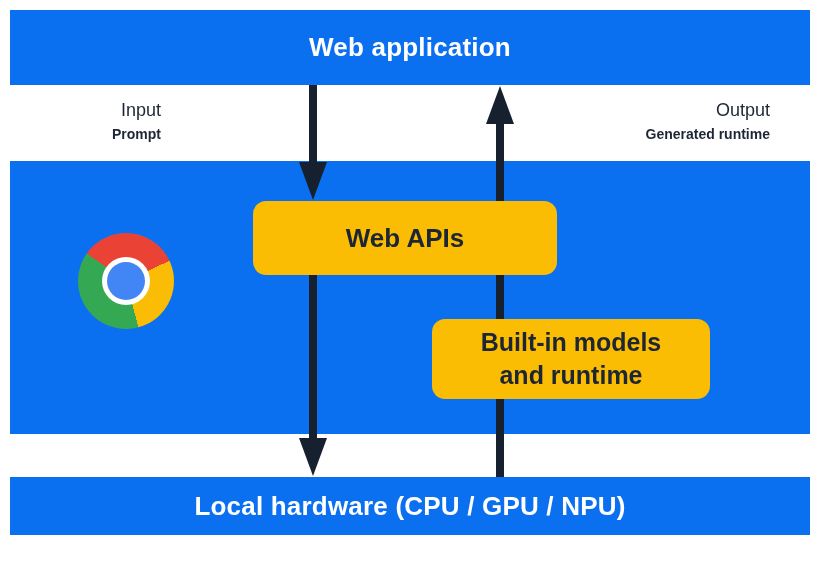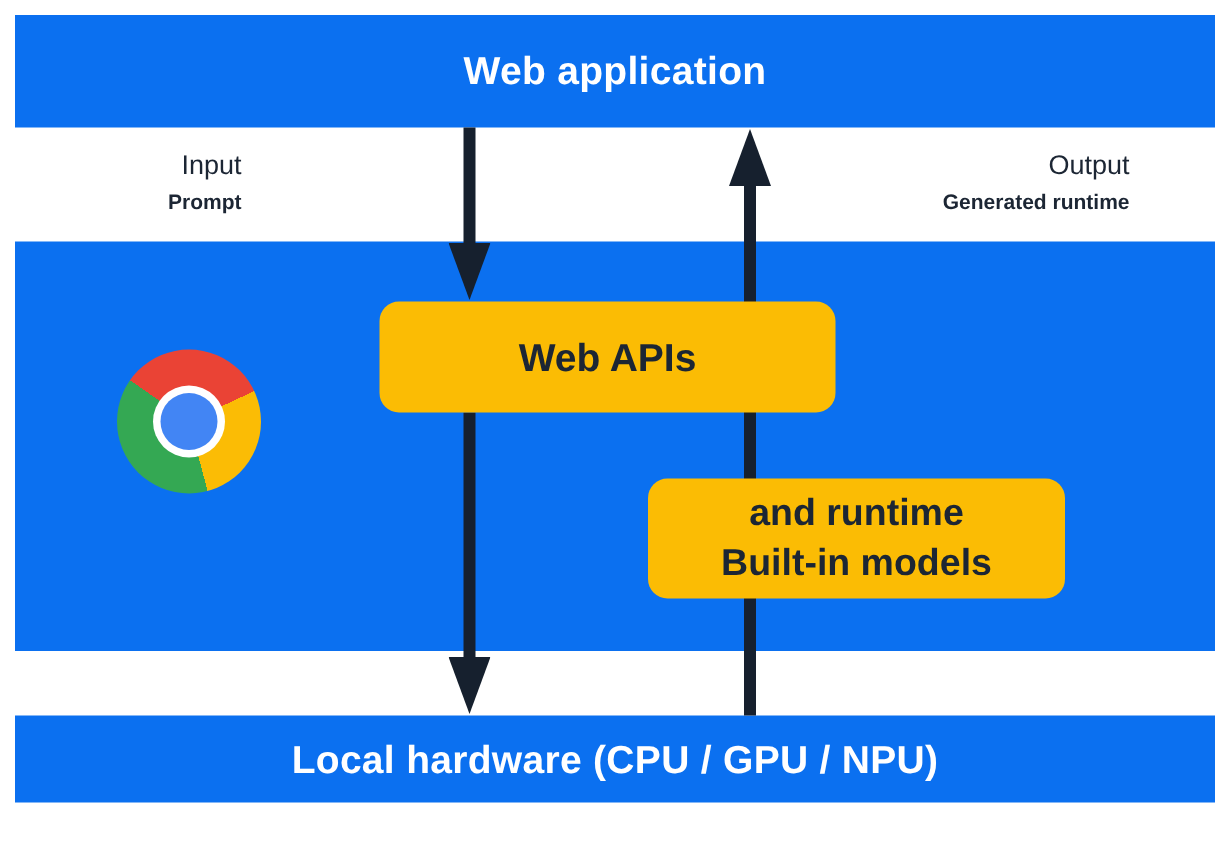--- a/index.html
+++ b/index.html
@@ -52,21 +52,21 @@
     font-weight: 400;
     line-height: 22px;
   }
   .flow-label .strong {
     display: block;
     font-size: 14px;
     font-weight: bold;
     line-height: 26px;
   }
   .flow-label.input  { left: 112px; top: 99px; text-align: right; }
-  .flow-label.output { right: 67px; top: 99px; text-align: right; }
+  .flow-label.output { right: 50px; top: 99px; text-align: right; }
 
   
   .stem {
     position: absolute;
     width: 8px;
     background: var(--navy, #16202e);
     z-index: 2;
   }
   .head {
     position: absolute;
@@ -168,21 +168,21 @@
 
   <div class="chrome-logo">
     <div class="chrome-ring"></div>
     <div class="chrome-center"></div>
   </div>
 
   <div class="chip web-apis">
     <span>Web APIs</span>
   </div>
   <div class="chip builtin">
+    <span>Built-in models</span>
     <span>and runtime</span>
-    <span>Built-in models</span>
   </div>
 
   <div class="panel bottom">
     <div class="bar-label">Local hardware (CPU / GPU / NPU)</div>
   </div>
 
 </div>
 
 </body></html>

